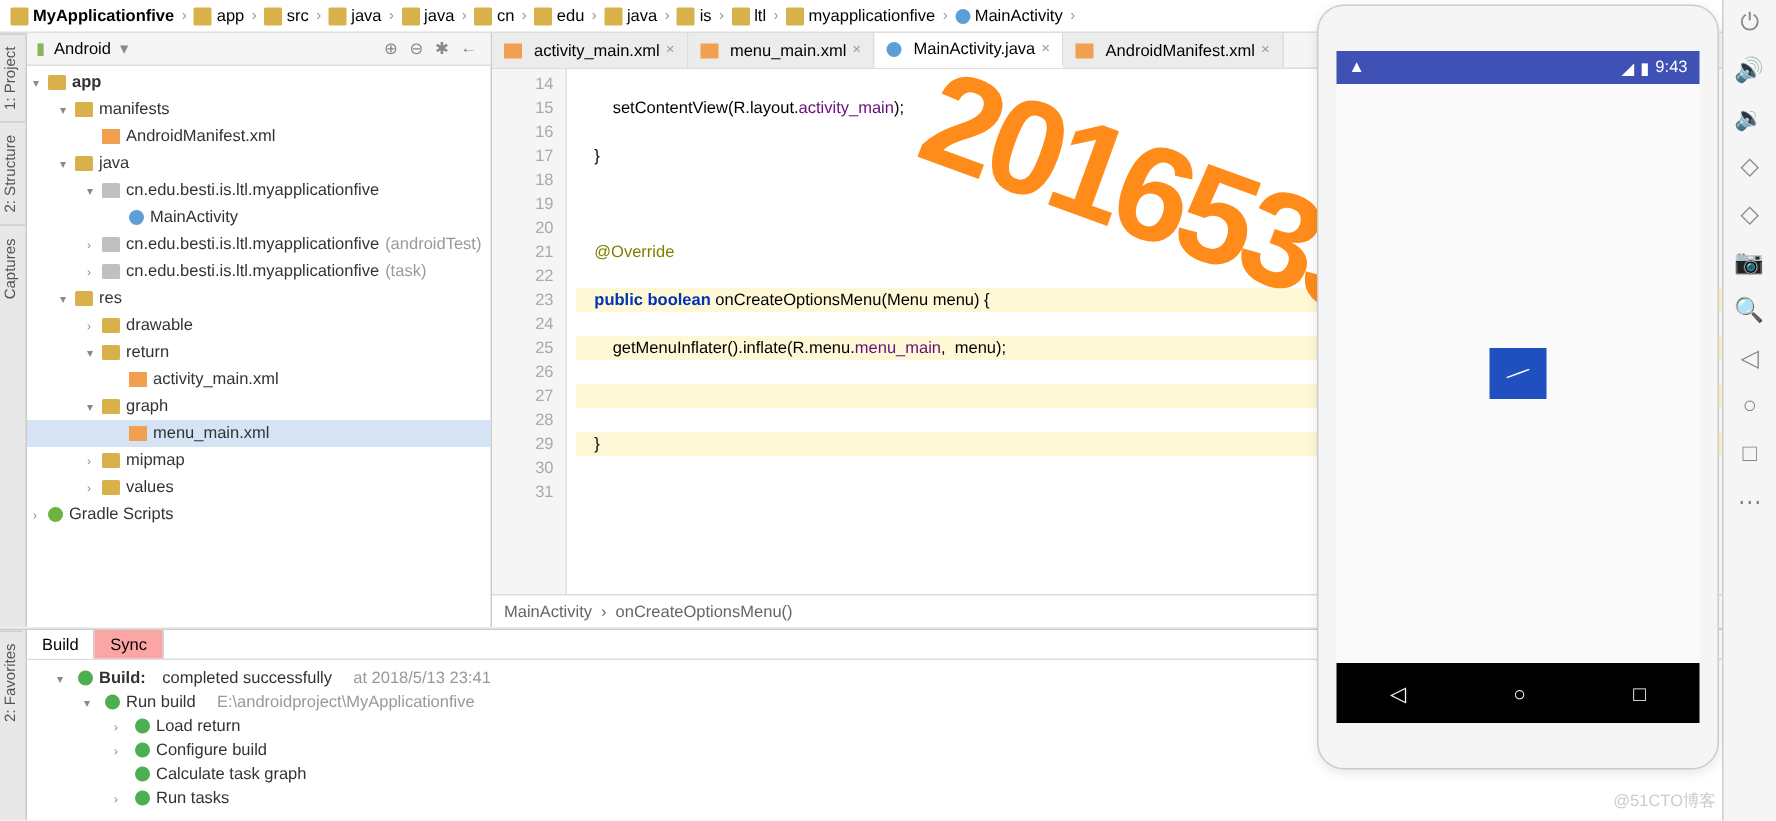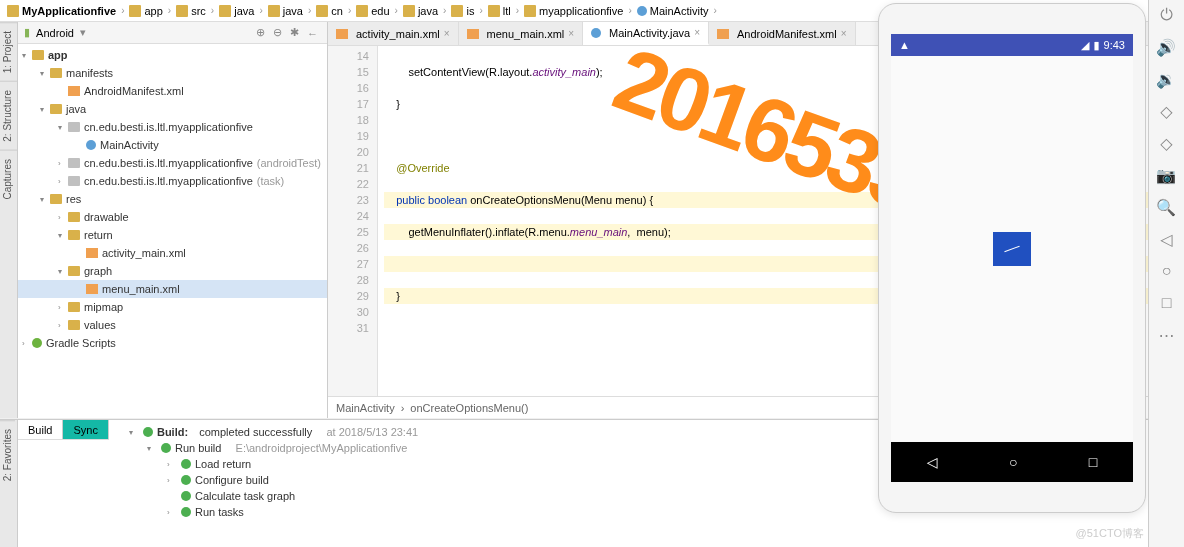--- a/index.html
+++ b/index.html
@@ -30,42 +30,42 @@
 .xml-icon{background:#f0a050;width:12px;height:10px}
 .java-icon{background:#5c9fd6;border-radius:50%;width:10px;height:10px}
 .editor{flex:1;background:#fff;display:flex;flex-direction:column;position:relative}
 .tabs{height:24px;background:#f5f5f5;border-bottom:1px solid #ddd;display:flex}
 .tab{padding:0 8px;display:flex;align-items:center;gap:4px;border-right:1px solid #ddd;cursor:pointer;background:#ececec}
 .tab.active{background:#fff;border-bottom:2px solid #fff}
 .tab-close{color:#999;font-size:10px;cursor:pointer}
 .code-area{flex:1;display:flex;font-family:Consolas,monospace;font-size:12px;position:relative;overflow:hidden}
 .gutter{width:50px;background:#f5f5f5;border-right:1px solid #e0e0e0;text-align:right;padding:2px 8px 2px 2px;color:#aaa;line-height:16px}
 .code{flex:1;padding:2px 6px;line-height:16px;white-space:pre;position:relative}
-.code .kw{color:#0033b3;font-weight:normal}
+.code .kw{color:#0033b3;font-weight:bold}
 .code .ann{color:#808000}
-.code .field{color:#660e7a;font-style:italic}
+.code .field{color:#660e7a;}
 .code .hl{background:#fff8d6}
 .watermark{position:absolute;left:280px;top:40px;font-size:90px;font-weight:bold;color:#ff8c1a;transform:rotate(20deg);pointer-events:none;z-index:5;letter-spacing:-5px}
 .breadcrumb-bottom{height:22px;border-top:1px solid #ddd;display:flex;align-items:center;padding:0 8px;color:#666;gap:6px}
 .emulator{position:absolute;right:38px;top:3px;width:268px;height:510px;background:#f5f5f5;border:1px solid #ccc;border-radius:18px;z-index:10;box-shadow:0 2px 8px rgba(0,0,0,0.1)}
 .emu-screen{position:absolute;left:12px;right:12px;top:30px;bottom:30px;background:#fafafa;border-radius:2px}
 .emu-status{height:22px;background:#3f51b5;color:#fff;display:flex;align-items:center;padding:0 8px;font-size:10px}
 .emu-status-right{margin-left:auto;display:flex;gap:4px;align-items:center}
 .emu-content{height:calc(100% - 62px);display:flex;align-items:center;justify-content:center}
 .emu-clock{width:38px;height:34px;background:#2050c0;position:relative}
 .emu-clock::before{content:"";position:absolute;left:50%;top:50%;width:16px;height:1px;background:#fff;transform:translate(-50%,-50%) rotate(-20deg)}
 .emu-nav{height:40px;background:#000;display:flex;justify-content:space-around;align-items:center;position:absolute;bottom:0;left:0;right:0}
 .emu-nav-btn{color:#fff;font-size:14px}
 .right-toolbar{position:absolute;right:0;top:0;width:36px;height:100%;background:#f5f5f5;border-left:1px solid #ccc;display:flex;flex-direction:column;align-items:center;padding-top:6px;gap:14px;z-index:11}
 .rt-btn{width:18px;height:18px;color:#888;cursor:pointer;font-size:16px;display:flex;align-items:center;justify-content:center}
 .bottom{position:absolute;bottom:0;left:0;right:36px;height:128px;background:#fff;border-top:1px solid #ccc;display:flex}
 .bottom-left-tabs{width:18px;background:#e8e8e8;border-right:1px solid #ccc}
-.bottom-content{flex:1;display:flex;flex-direction:row}
+.bottom-content{flex:1;display:flex;flex-direction:column}
 .bottom-tabs{height:20px;display:flex;border-bottom:1px solid #ddd}
-.btab{padding:0 10px;display:flex;align-items:center;cursor:pointer;background:#14b8a6;border-right:1px solid #ccc}
+.btab{padding:0 10px;display:flex;align-items:center;cursor:pointer;background:#fca5a5;border-right:1px solid #ccc}
 .btab.active{background:#fff}
 .build-output{flex:1;padding:4px 8px;font-size:11px;overflow:auto}
 .build-row{display:flex;align-items:center;gap:4px;height:16px;color:#333}
 .ok-icon{width:10px;height:10px;background:#4caf50;border-radius:50%;display:inline-block}
 .build-hint{color:#999}
 .watermark-corner{position:absolute;right:40px;bottom:6px;color:#ccc;font-size:11px;z-index:12}
 </style>
 </head>
 <body>
 

